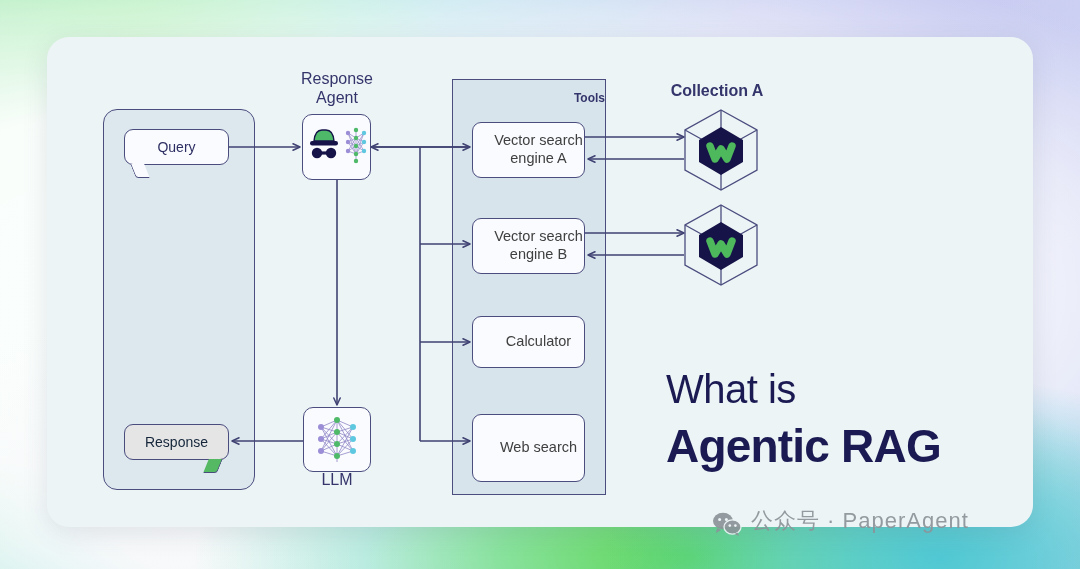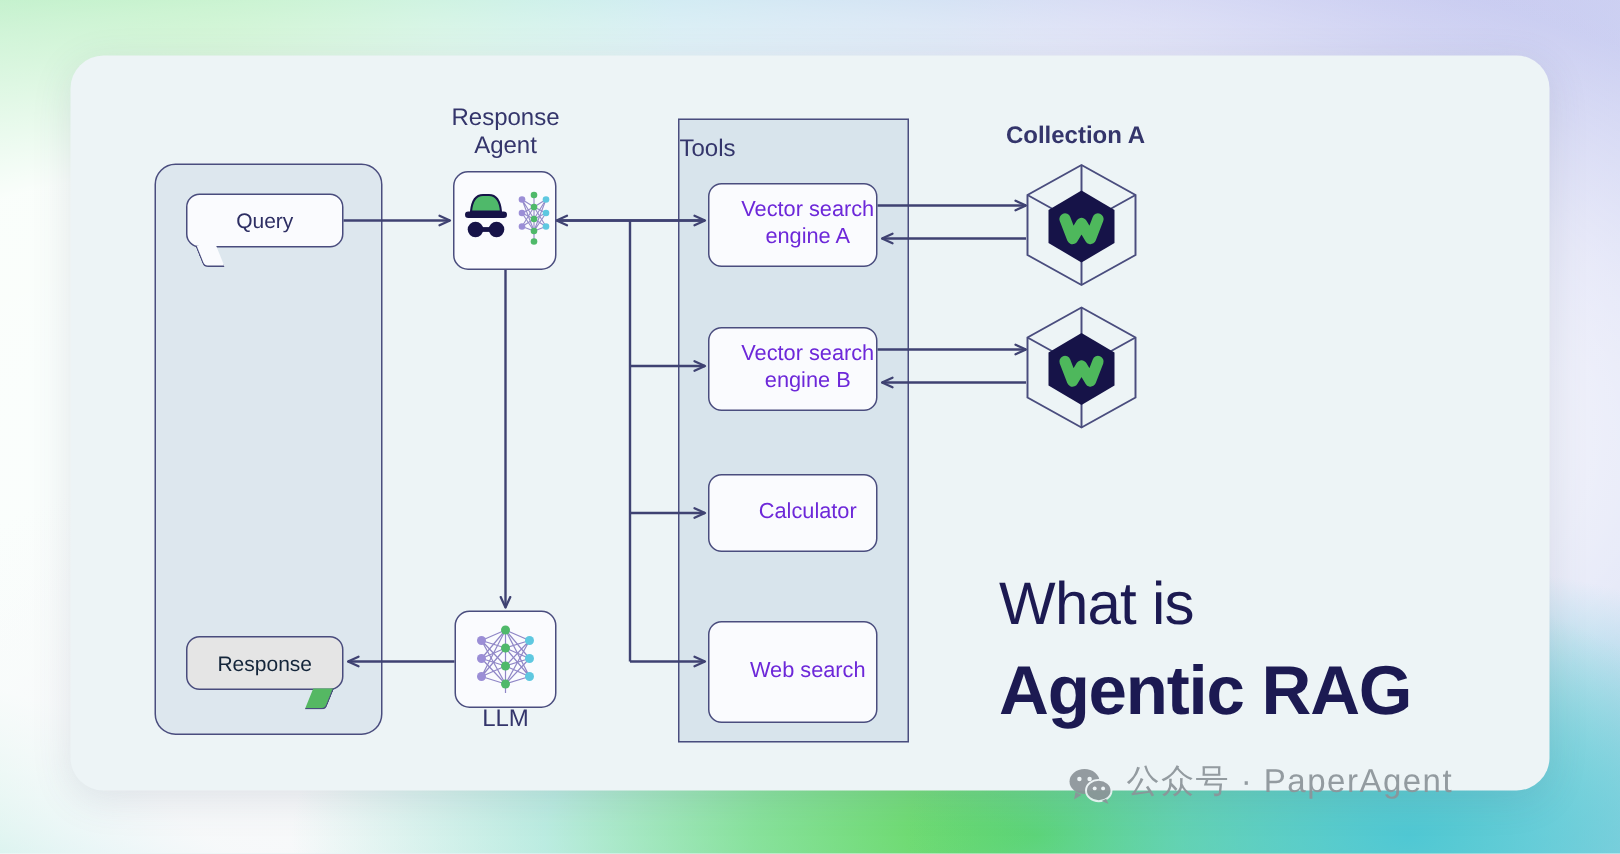--- a/index.html
+++ b/index.html
@@ -130,31 +130,32 @@
     width: 152px;
     height: 414px;
     border: 1.6px solid #4a4d7e;
     background: #d8e4ec;
   }
   .panel-tools-title {
     position: absolute;
     top: 11px;
     left: 0;
     width: 100%;
-    text-align: left;
-    font-size: 16px;
+    text-align: right;
+    font-size: 12px;
     color: #34356b;
+    font-weight: bold;
   }
 
   .node-box {
     position: absolute;
     border: 1.6px solid #4a4d7e;
     border-radius: 9px;
     background: #fafbfe;
-    color: #6d28d9;
+    color: #404040;
     font-size: 14.5px;
     line-height: 1.22;
     display: flex;
     align-items: center;
     justify-content: center;
     text-align: center;
     box-sizing: border-box;
     padding-left: 20px;
   }
 
@@ -217,21 +218,21 @@
     color: #34356b;
     font-size: 16px;
     text-align: center;
     line-height: 1.18;
   }
 
   
   .title-wrap {
     position: absolute;
     left: 666px;
-    top: 382px;
+    top: 368px;
     color: #1c1a52;
   }
   .title-line1 {
     font-size: 40px;
     font-weight: 400;
     letter-spacing: -0.5px;
     line-height: 1.05;
   }
   .title-line2 {
     font-size: 46px;

